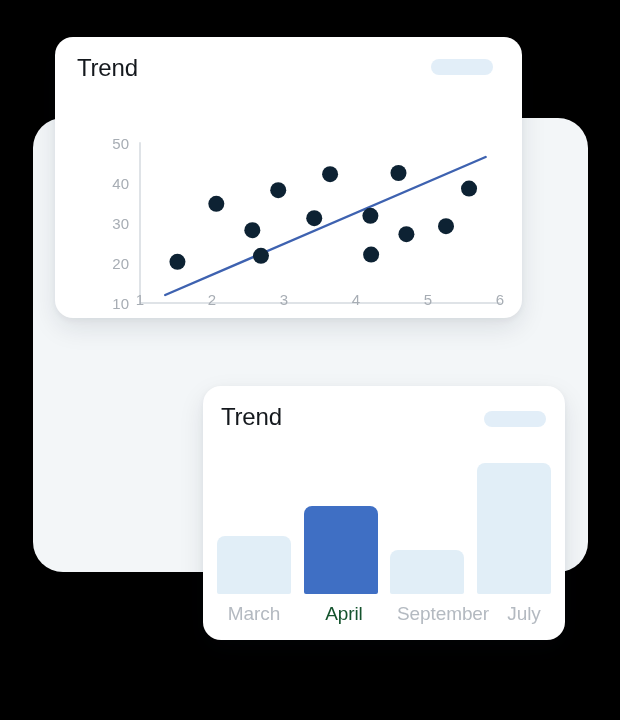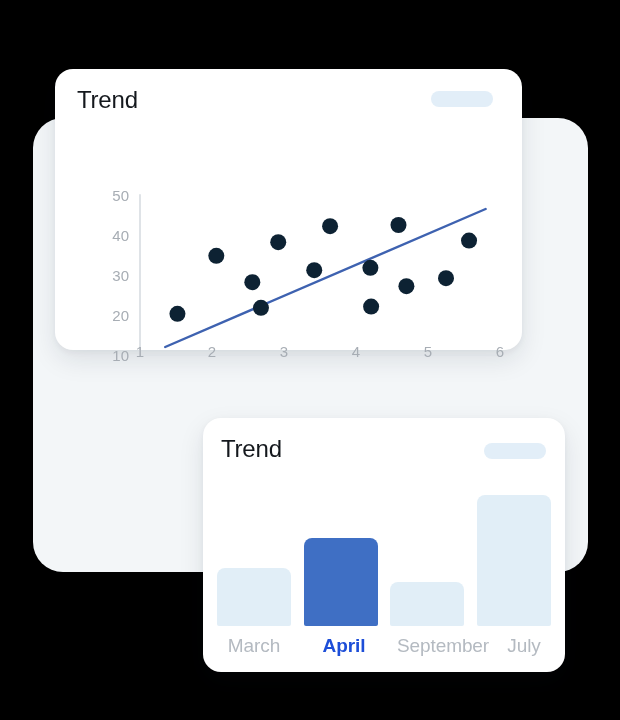--- a/index.html
+++ b/index.html
@@ -35,21 +35,20 @@
     border-radius: 30px;
   }
 
   
   .card {
     position: absolute;
     background: #ffffff;
     border-radius: 18px;
     box-shadow: 0 10px 26px rgba(15, 30, 50, 0.10),
                 0 2px 6px rgba(15, 30, 50, 0.05);
-    margin-top: 32px;
   }
 
   .card-scatter {
     left: 55px;
     top: 37px;
     width: 467px;
     height: 281px;
   }
 
   .card-bars {
@@ -95,21 +94,21 @@
     right: 19px;
     top: 25px;
     width: 62px;
     height: 16px;
   }
 
   
   .scatter-wrap {
     position: absolute;
     left: 0;
-    top: 68px;
+    top: 48px;
     width: 467px;
     height: 229px;
   }
   .scatter-svg { display: block; }
 
   .axis-label {
     font-family: "Liberation Sans", sans-serif;
     font-size: 15px;
     fill: #a7adb4;
   }
@@ -176,22 +175,22 @@
   .bar-label {
     width: 74px;
     text-align: center;
     font-size: 19px;
     font-weight: 400;
     color: #b4bac1;
     line-height: 24px;
     letter-spacing: -0.1px;
   }
   .bar-label.is-active {
-    color: #1d4ed8;
-    font-weight: 700;
+    color: #14532d;
+    font-weight: 400;
   }
 </style>
 </head>
 <body>
 
 <div class="stage">
 
   <div class="backdrop-card"></div>
 
   <div class="card card-scatter">

